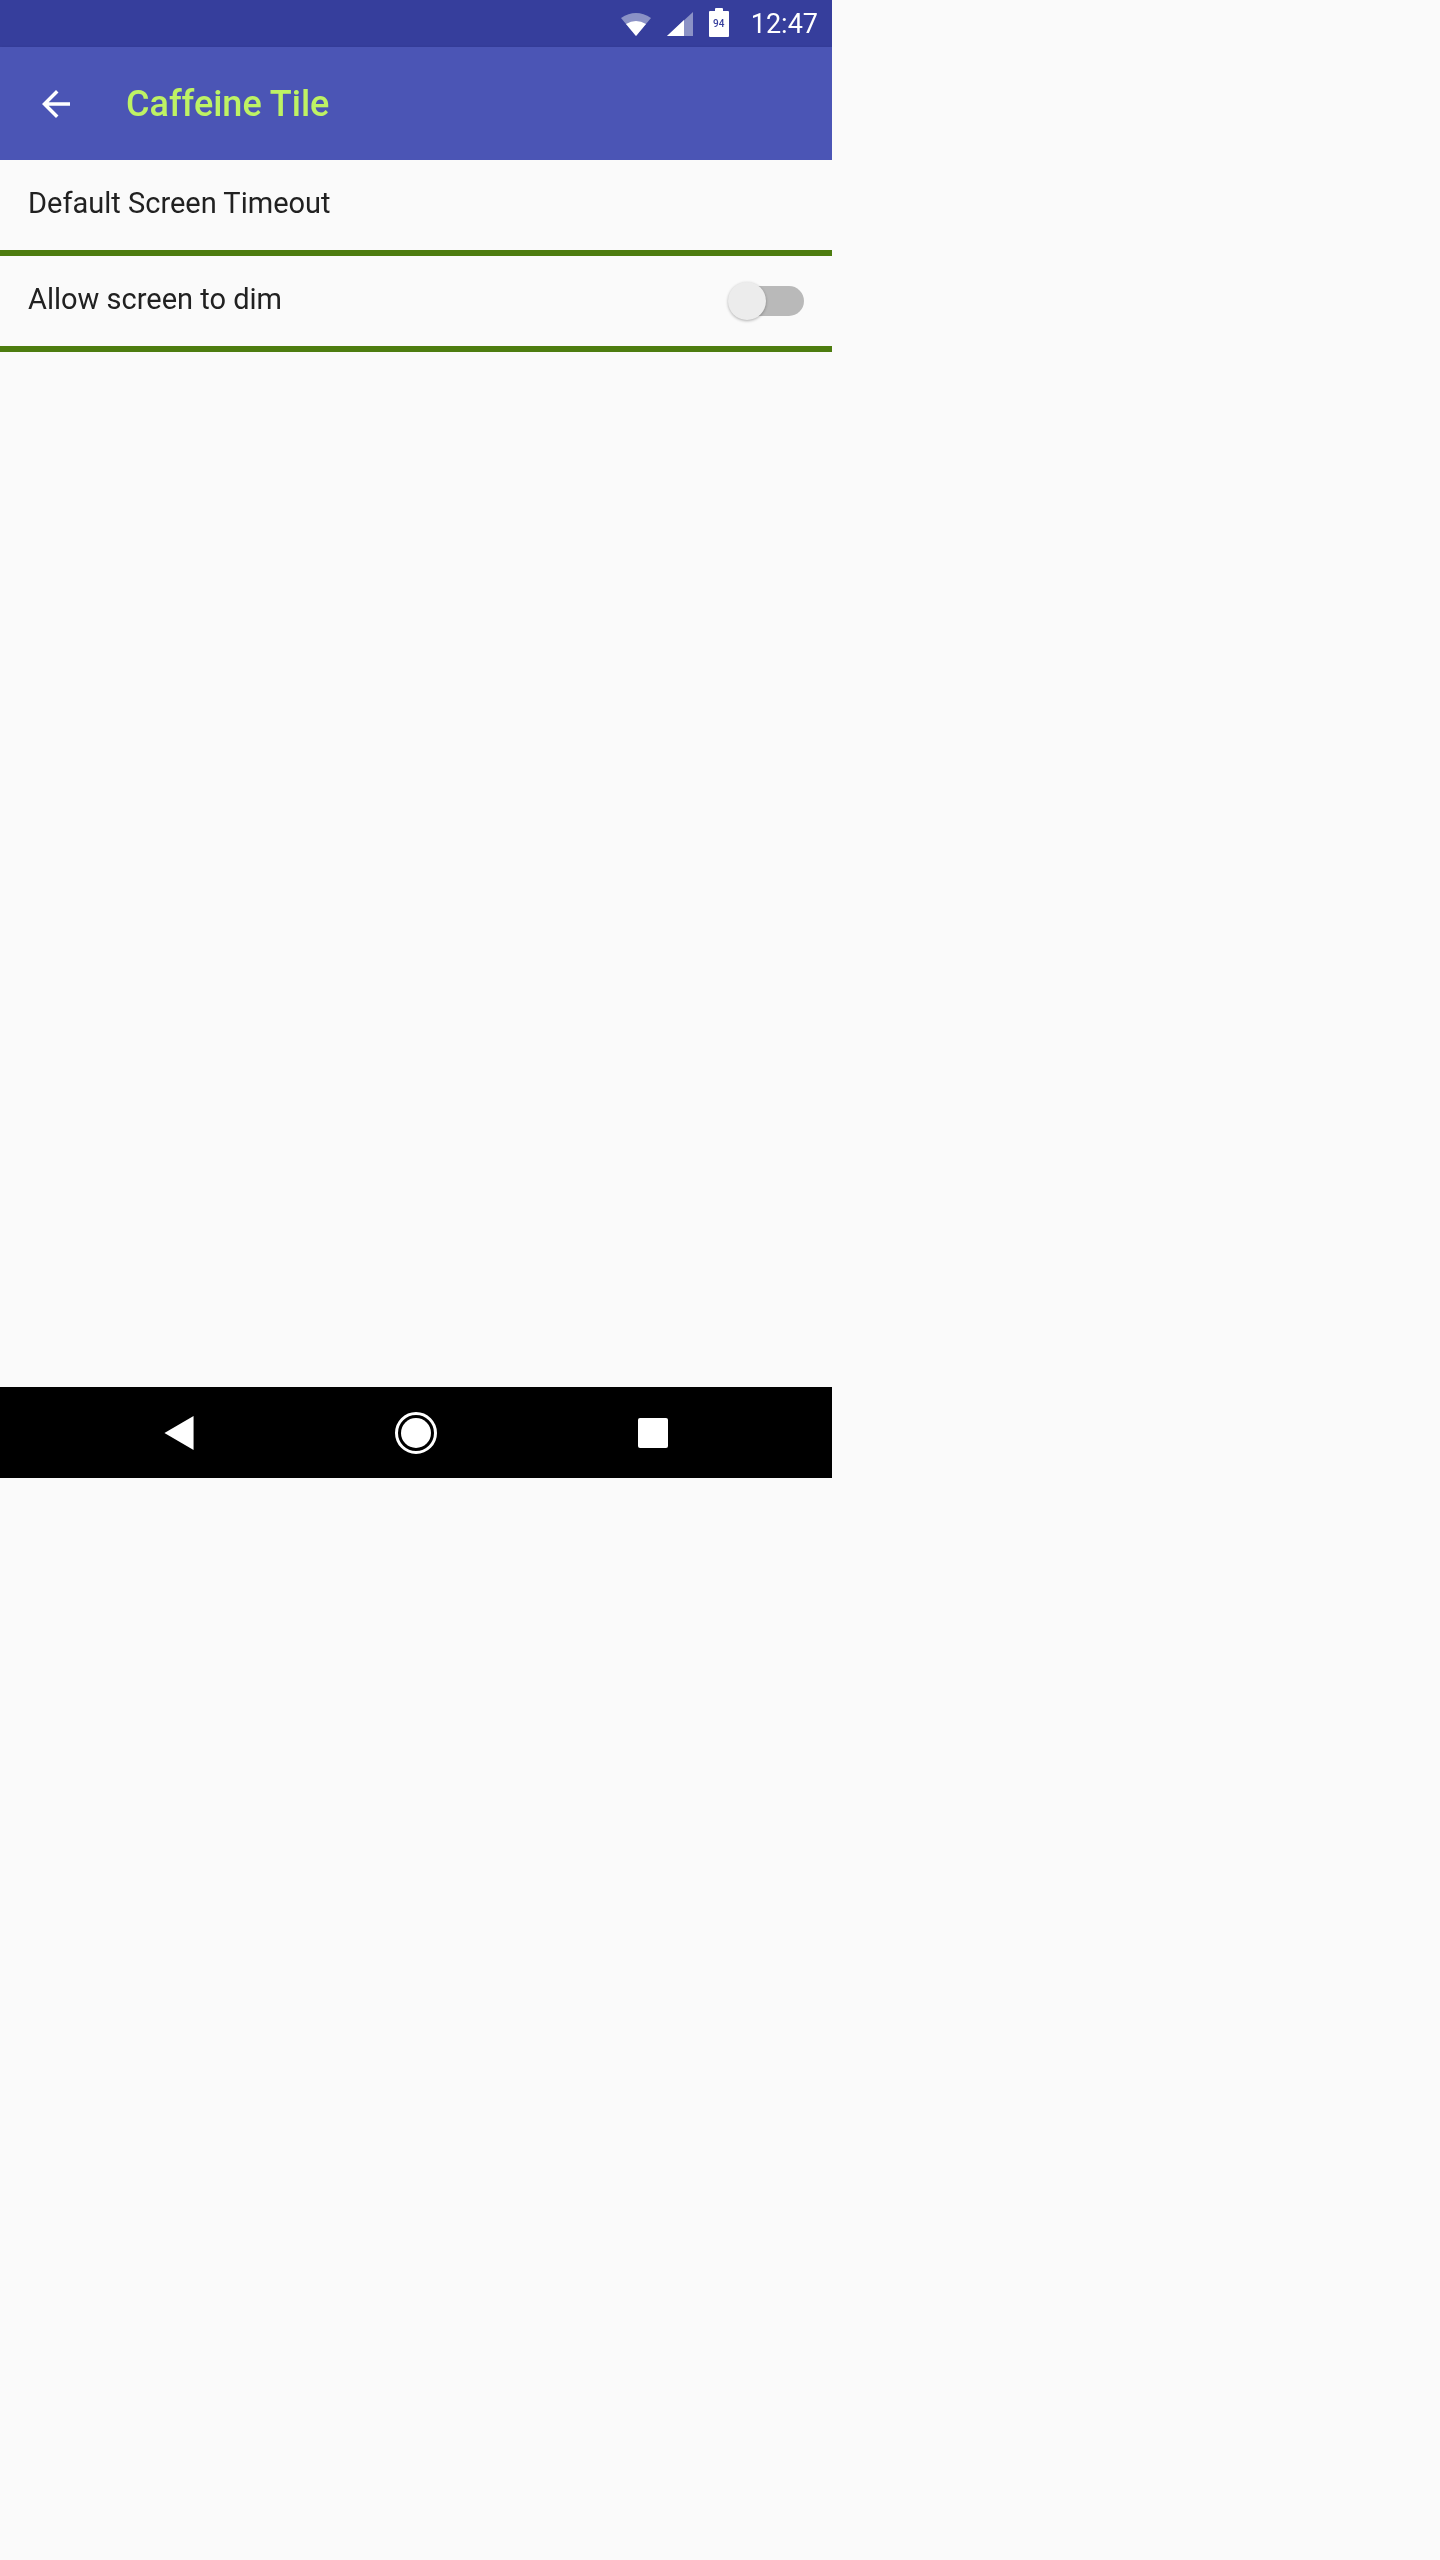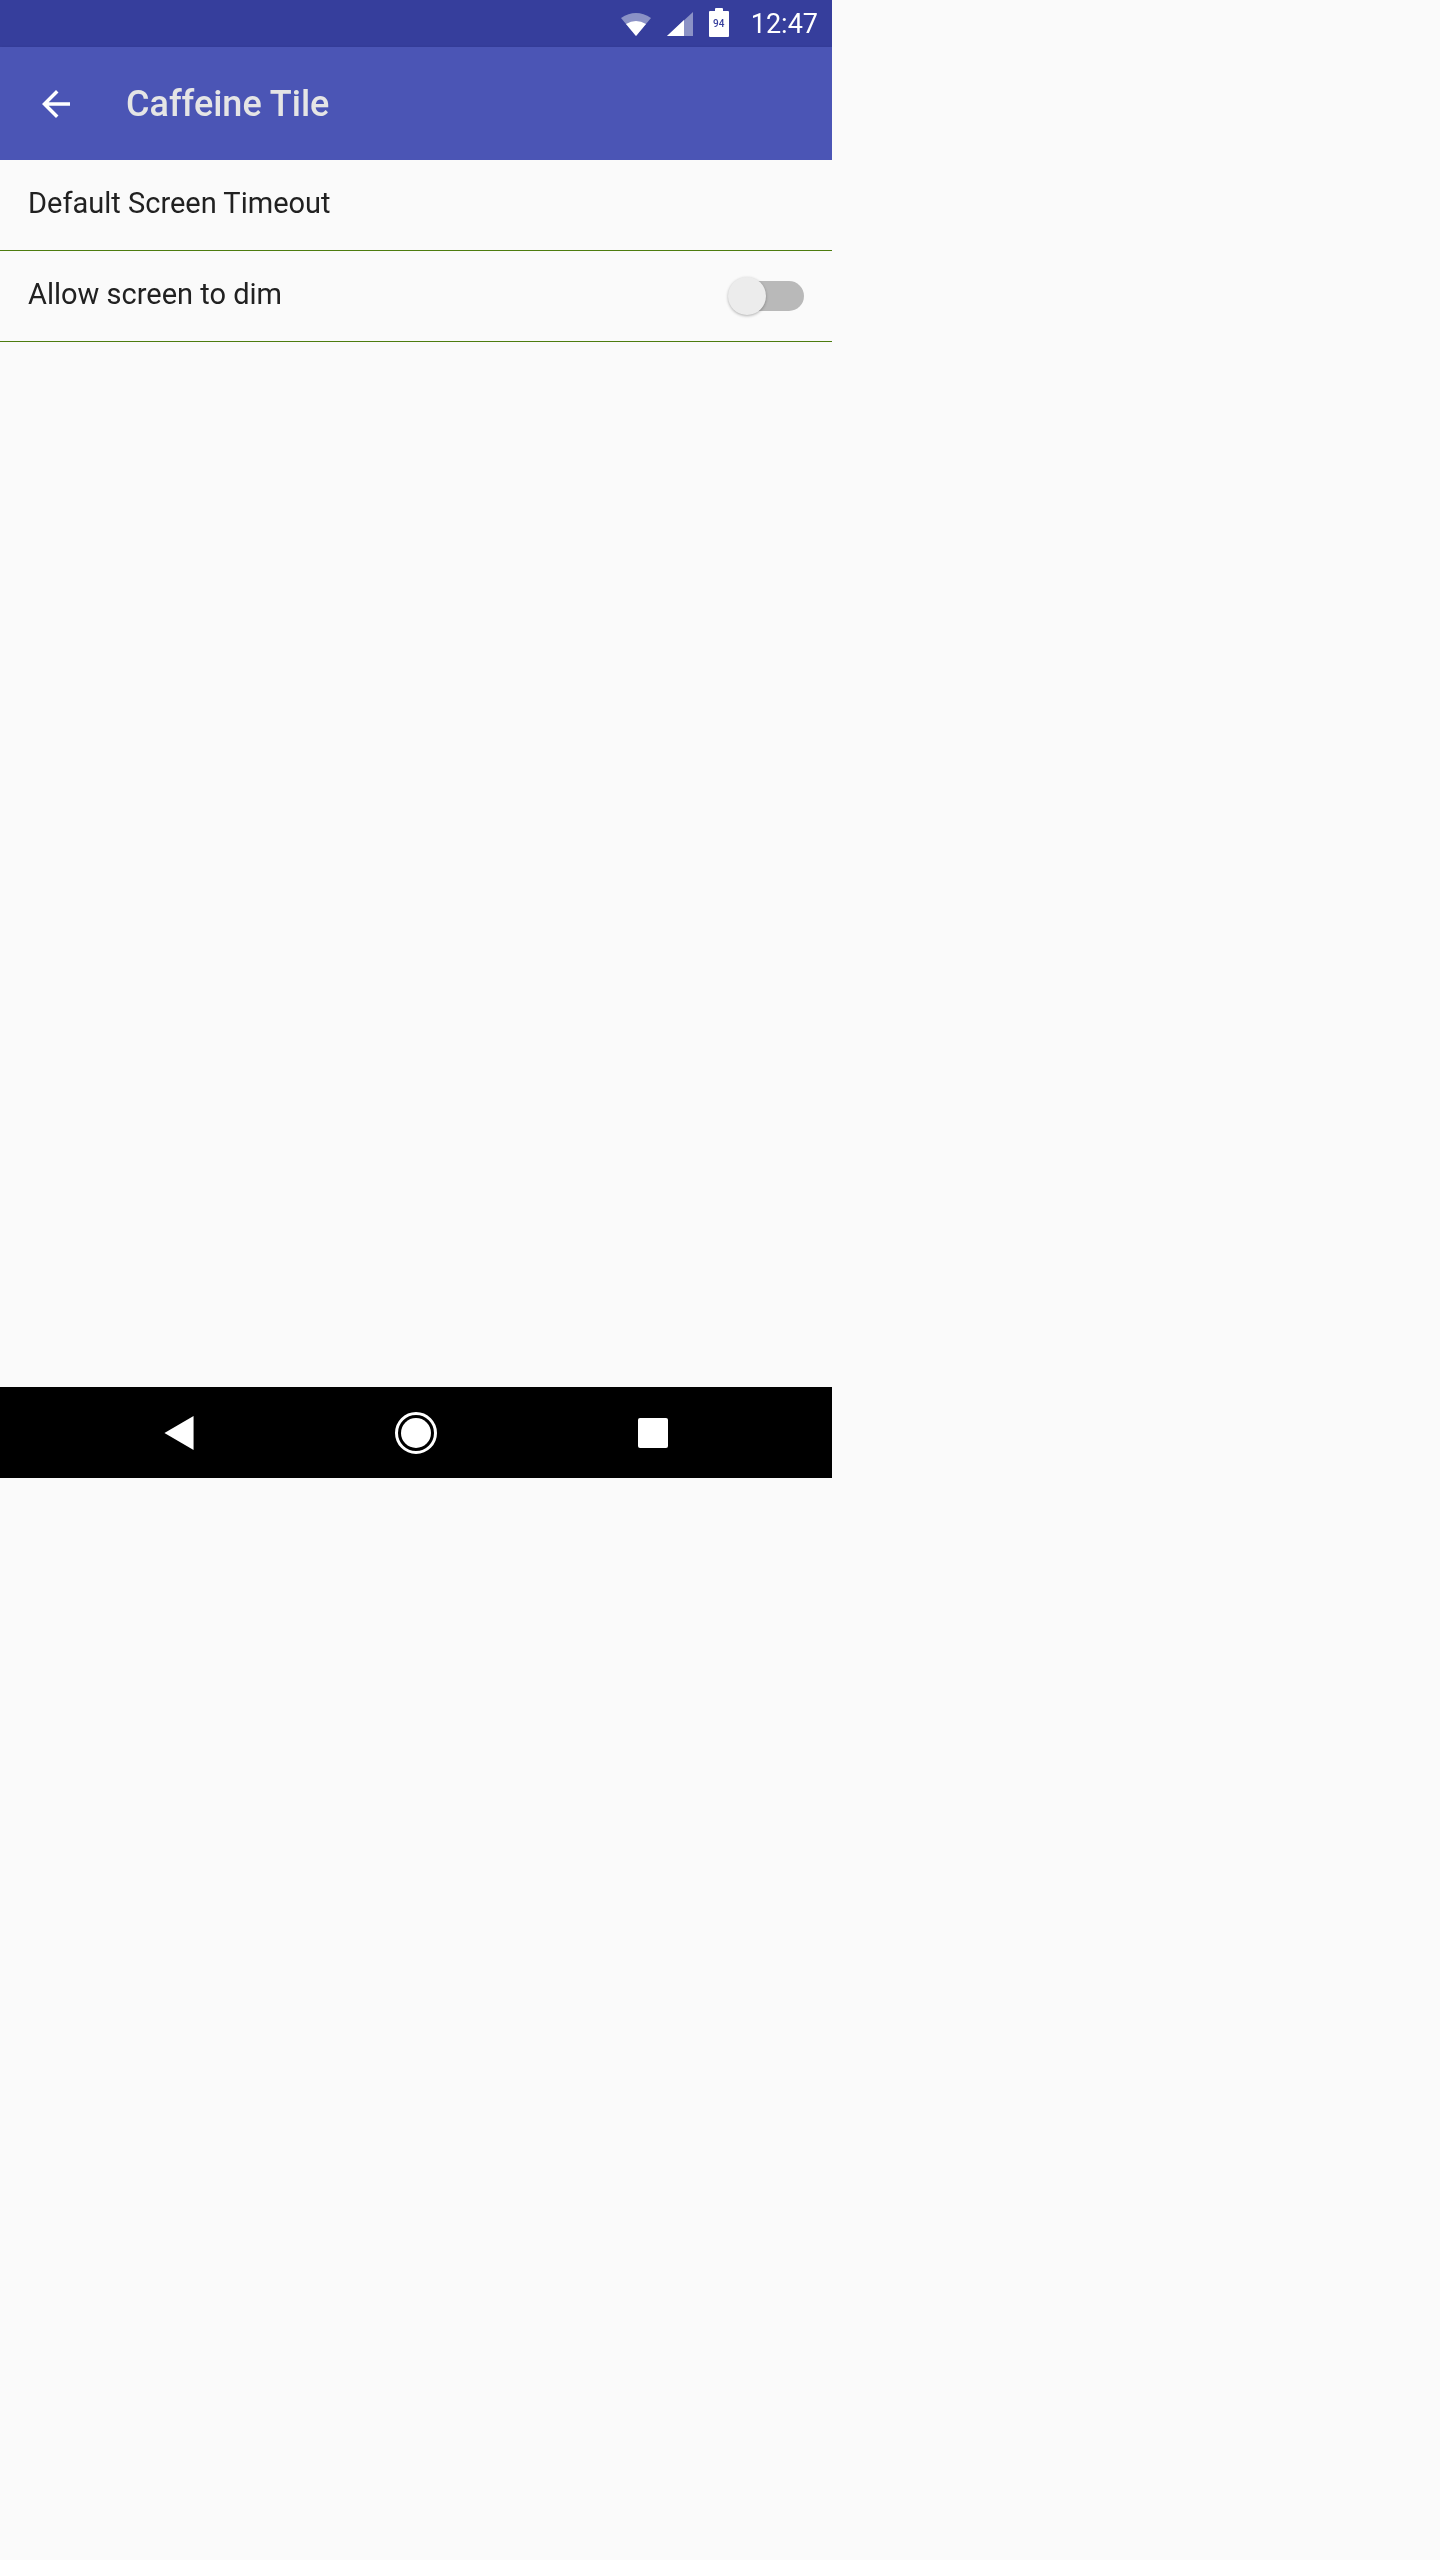--- a/index.html
+++ b/index.html
@@ -73,31 +73,31 @@
     .back-button {
       width: 52px;
       height: 52px;
       display: flex;
       align-items: center;
       justify-content: center;
       margin-right: 44px;
       cursor: pointer;
     }
     .app-title {
-      color: #e5e5e5;
+      color: #bef264;
       font-size: 36px;
       font-weight: 500;
     }
     .content {
       flex: 1;
       background: #fafafa;
     }
     .setting-item {
       padding: 26px 28px;
-      border-bottom: 1px solid #4d7c0f;
+      border-bottom: 6px solid #4d7c0f;
       display: flex;
       align-items: center;
       justify-content: space-between;
       cursor: pointer;
     }
     .setting-item-texts {
       flex: 1;
       padding-right: 20px;
     }
     .setting-title {

